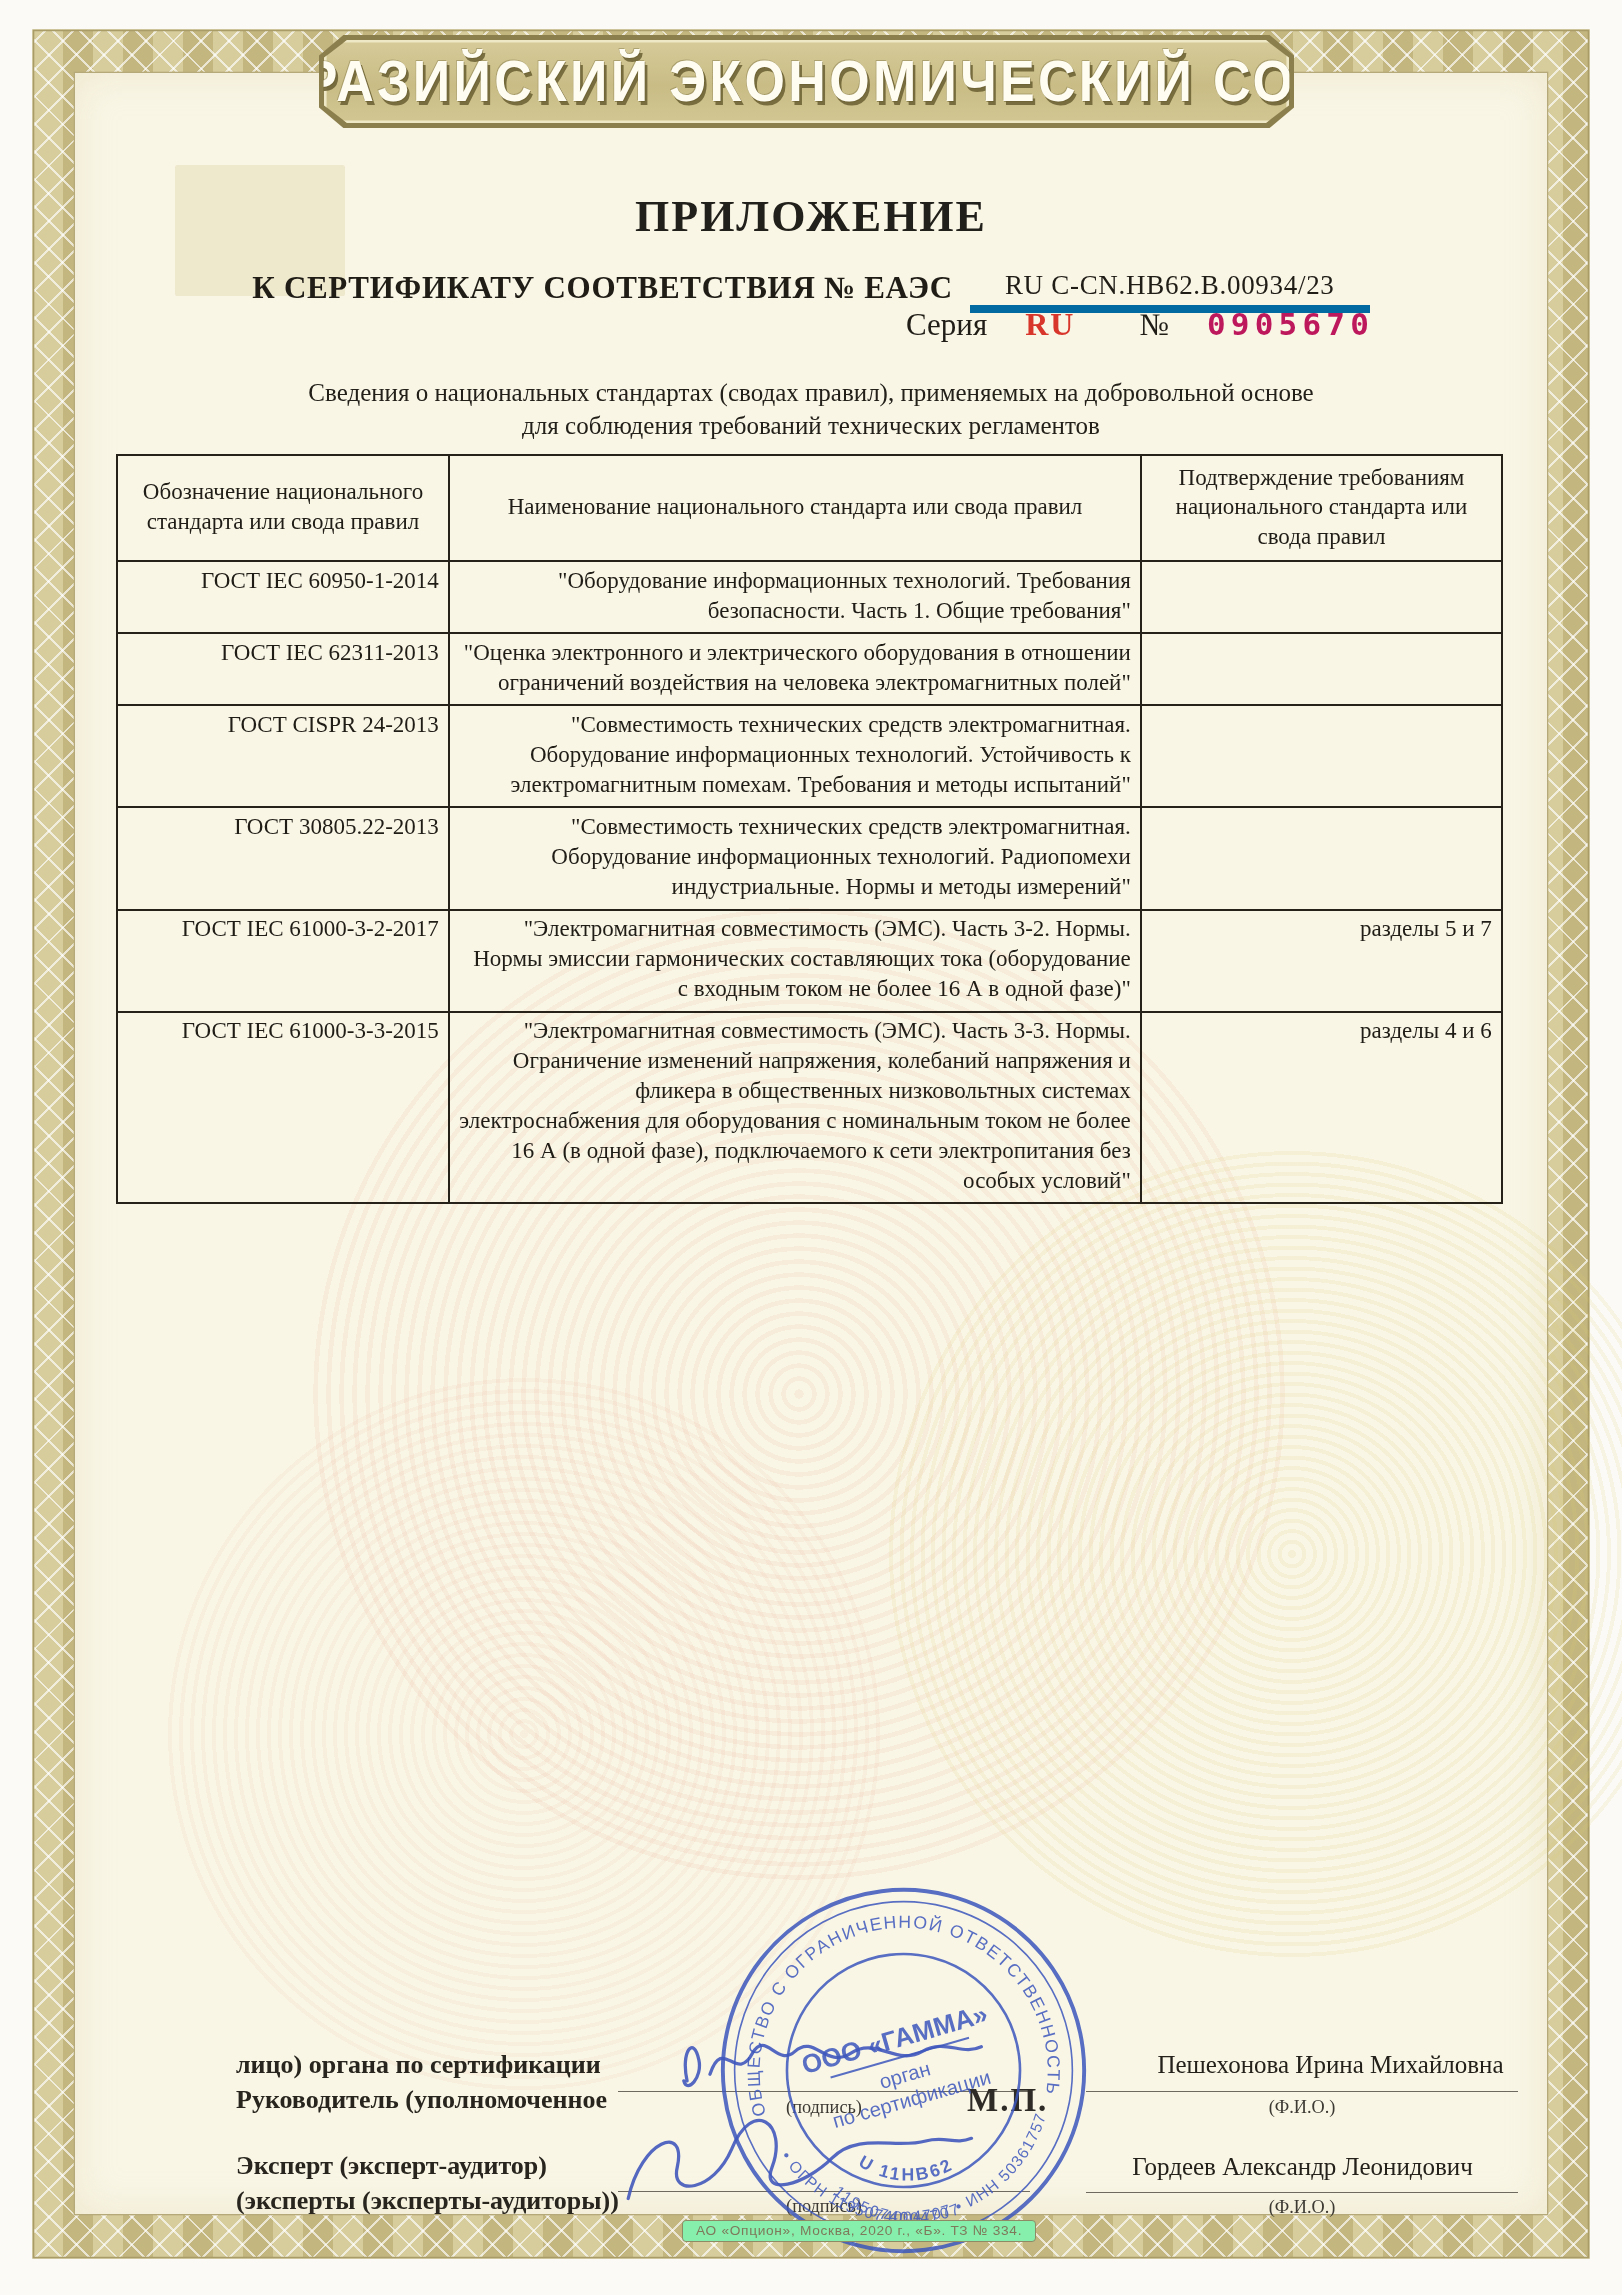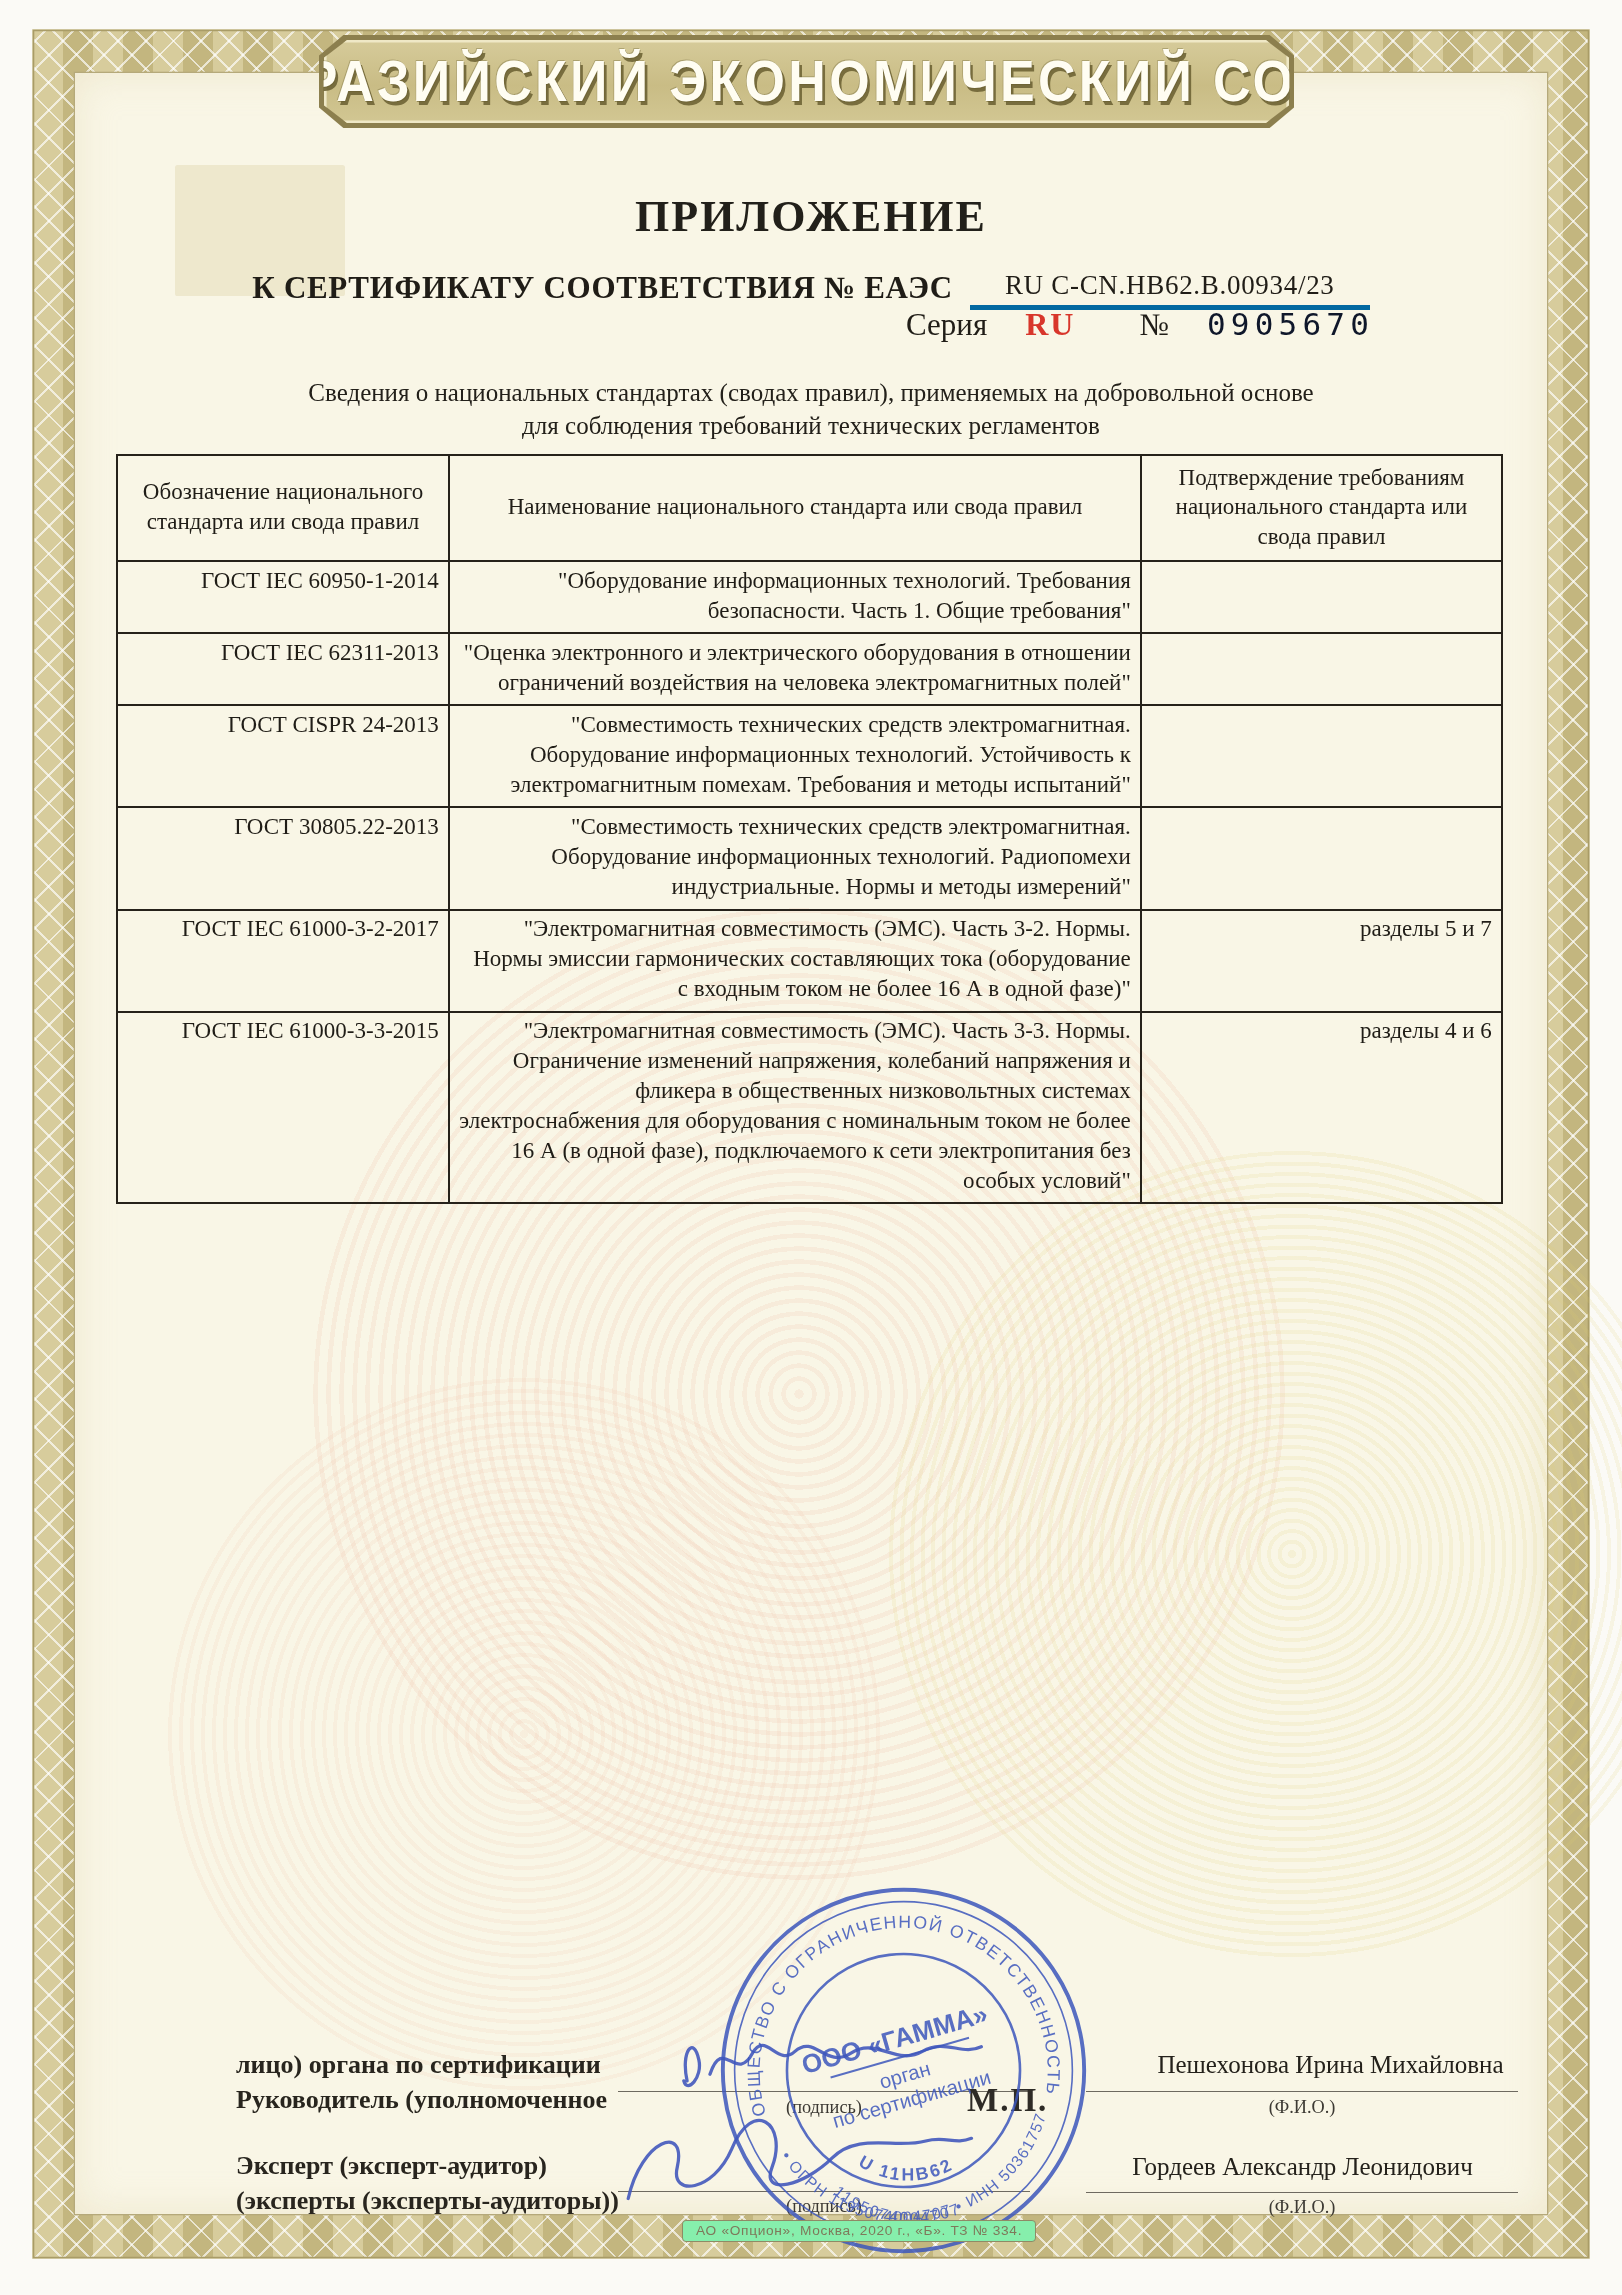--- a/index.html
+++ b/index.html
@@ -67,32 +67,32 @@
     position:absolute;left:0;top:191px;width:100%;text-align:center;
     font-size:44px;font-weight:bold;letter-spacing:2px;color:#22201a;
   }
   .cert-line{
     position:absolute;left:0;top:270px;width:100%;
     display:flex;justify-content:center;align-items:flex-start;gap:17px;
   }
   .cert-label{font-size:31px;font-weight:bold;letter-spacing:0.7px;white-space:nowrap;}
   .cert-number{
     font-size:27px;letter-spacing:0.7px;white-space:nowrap;
-    border-bottom:5px solid #0369a1;padding:0 17px 3.9px 17px;min-width:366px;text-align:center;
+    border-bottom:8px solid #0369a1;padding:0 17px 3.9px 17px;min-width:366px;text-align:center;
   }
   .series-line{
     position:absolute;left:906px;top:306px;
     display:flex;align-items:baseline;gap:38px;white-space:nowrap;
   }
   .series-label{font-size:31px;}
   .series-value{font-size:32px;font-weight:bold;color:#d8362b;letter-spacing:2px;}
   .num-sign{font-size:31px;margin-left:26px;}
   .form-number{
     font-family:"DejaVu Sans Mono", monospace;
-    font-size:31px;font-weight:normal;color:#0f172a;letter-spacing:5.2px;
+    font-size:31px;font-weight:bold;color:#be185d;letter-spacing:5.2px;
   }
   .intro{
     position:absolute;left:0;top:376px;width:100%;text-align:center;
     font-size:25px;line-height:33px;color:#23201a;
   }
   
   .tbl-wrap{position:absolute;left:116px;top:454px;width:1386px;}
   table{border-collapse:collapse;width:1386px;table-layout:fixed;}
   th,td{
     border:2px solid #26221a;

